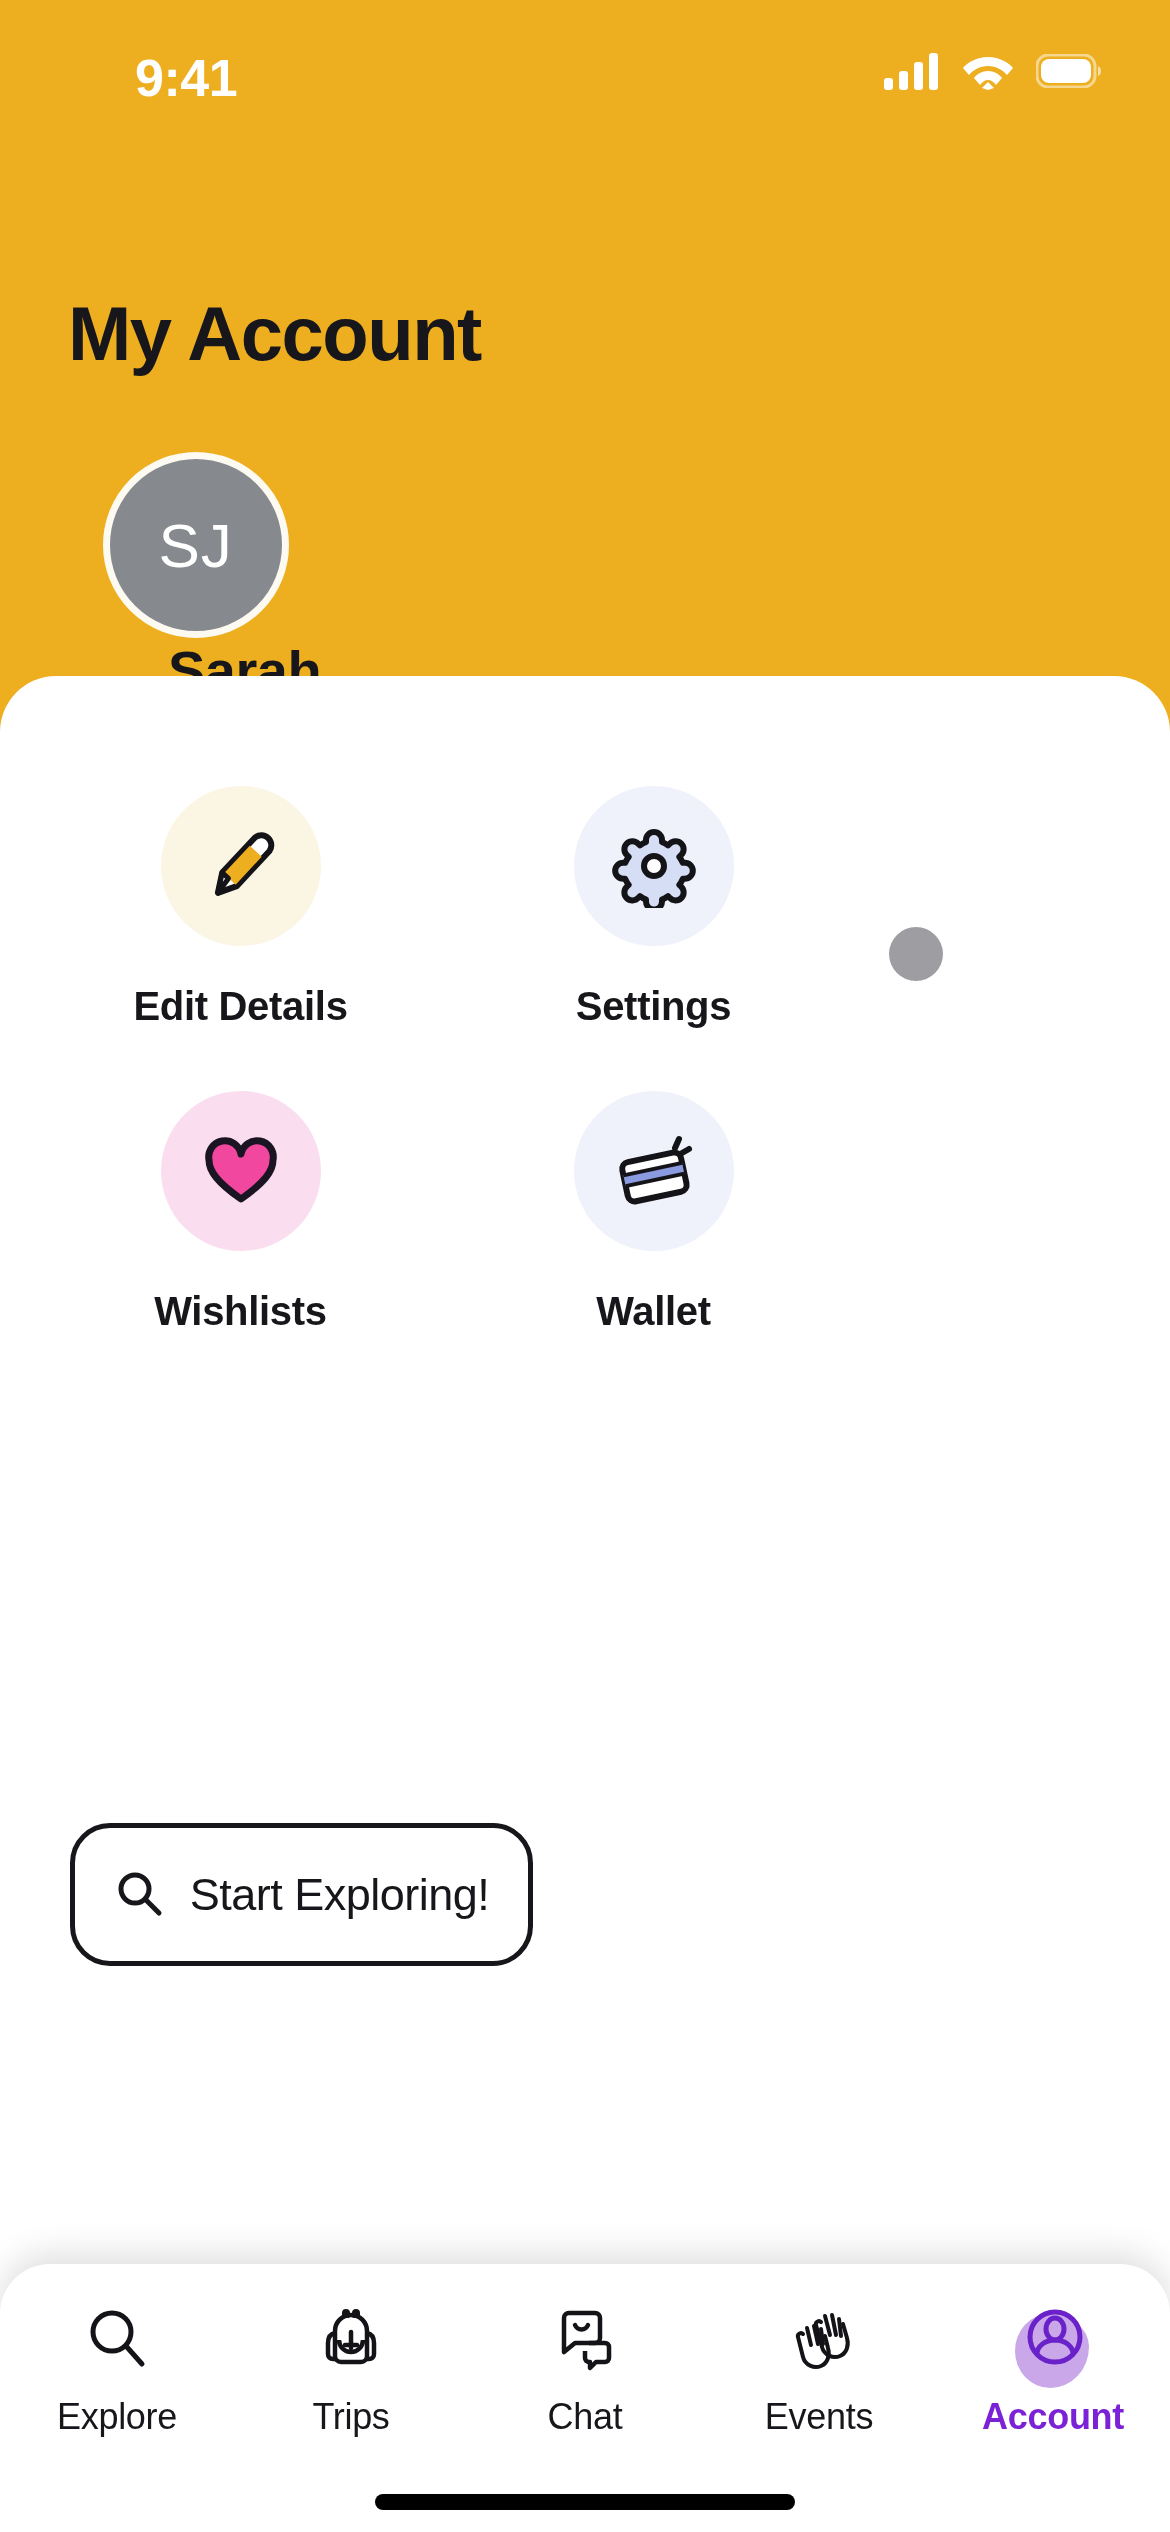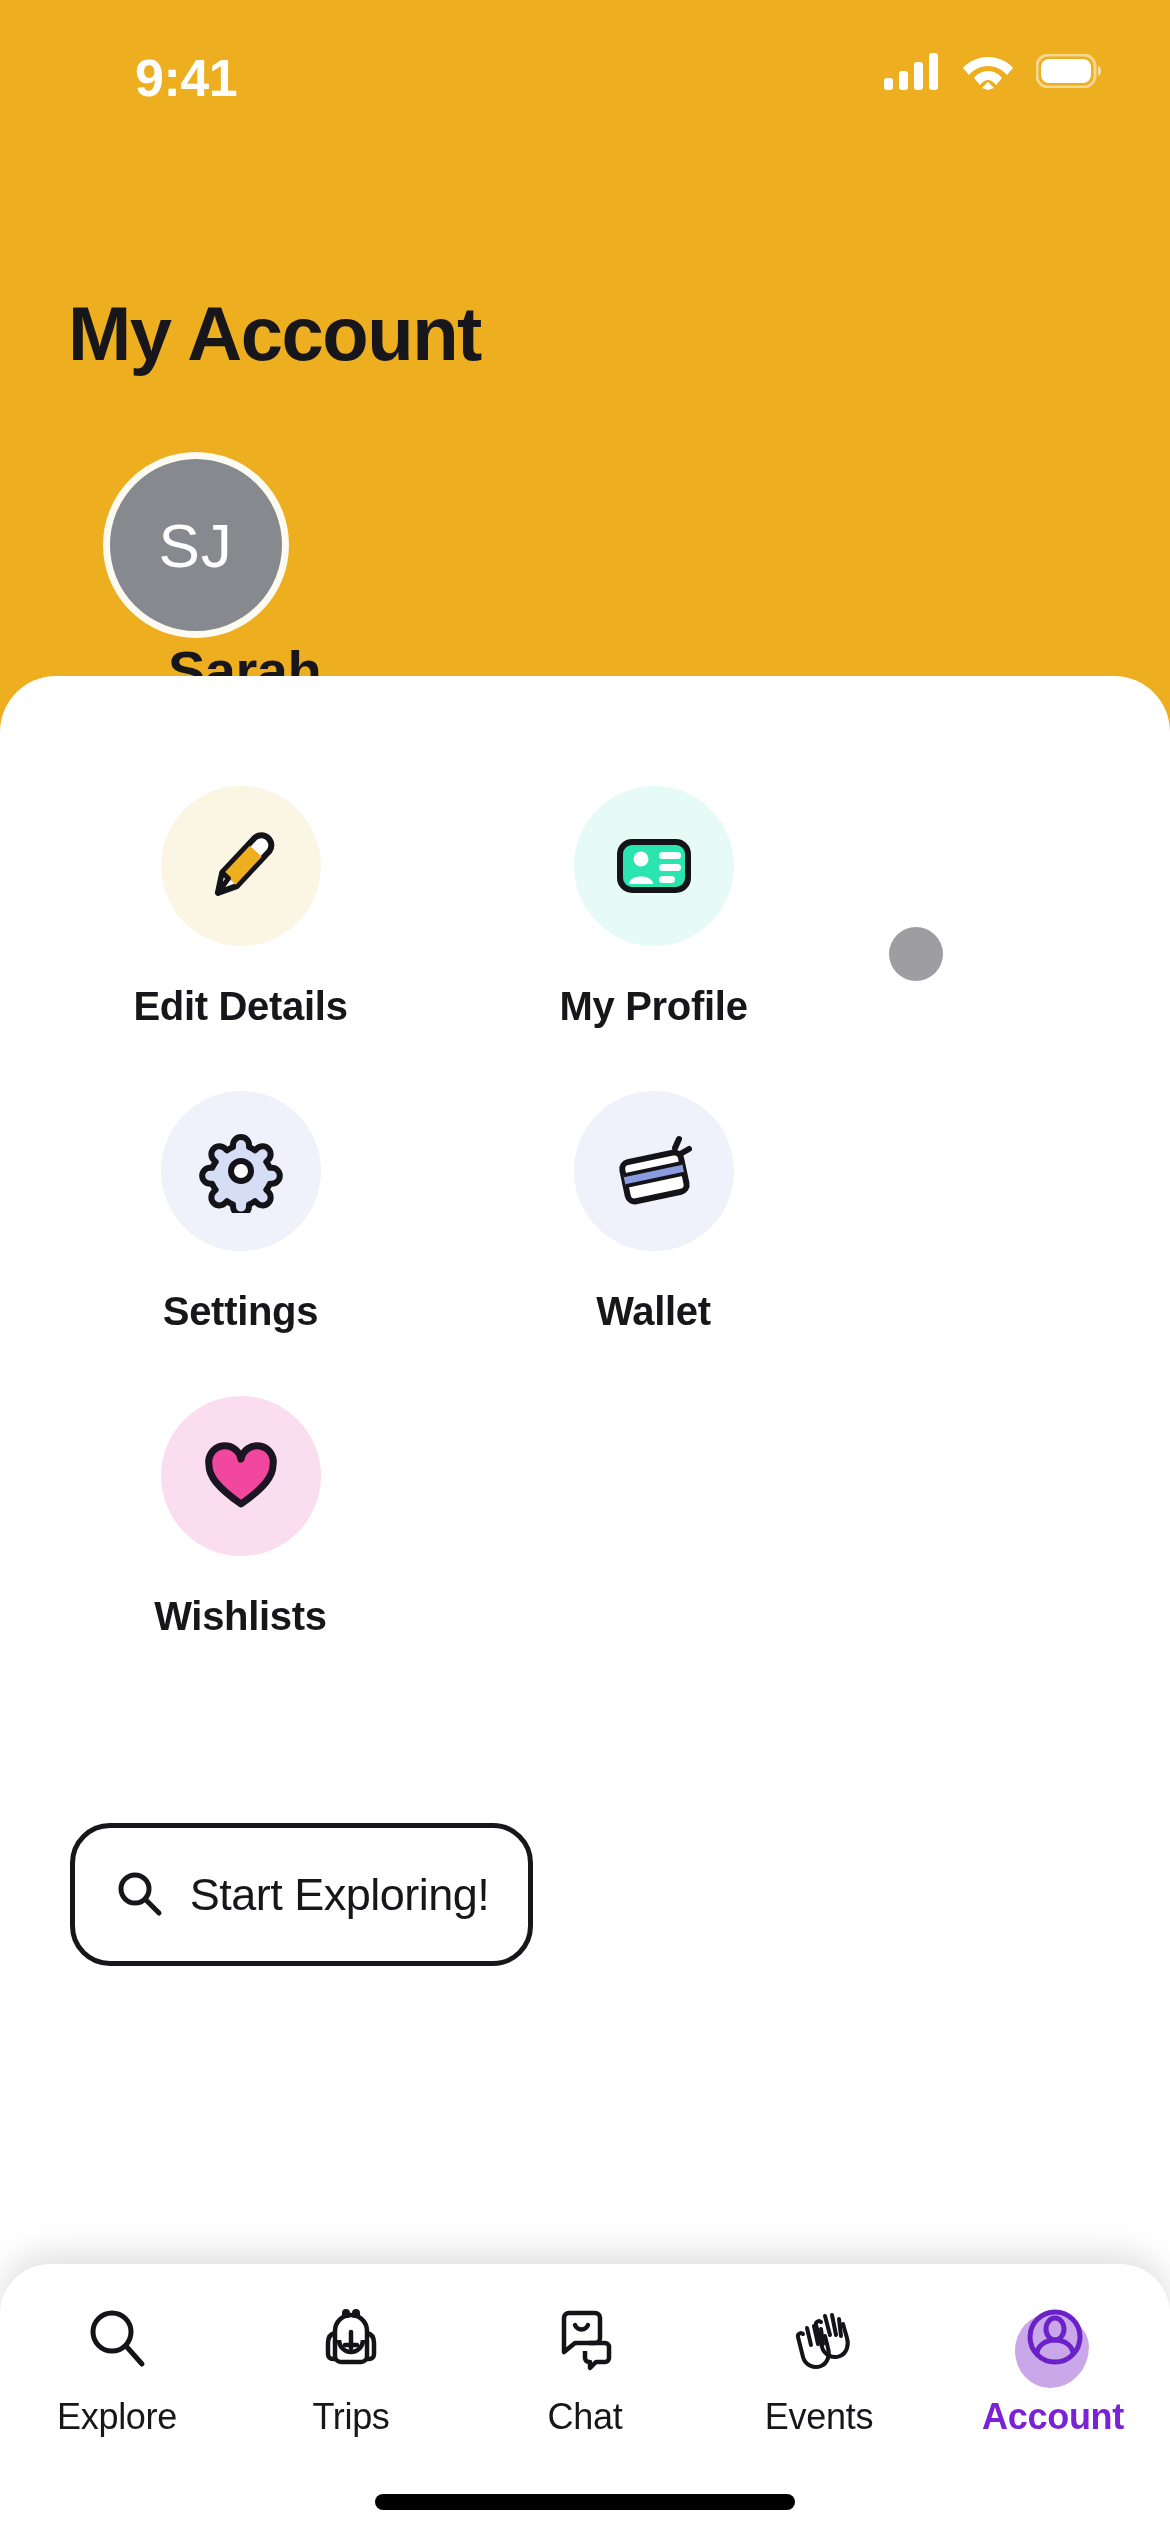--- a/index.html
+++ b/index.html
@@ -210,67 +210,54 @@
             <g transform="rotate(-2 43 43)">
               <path d="M19 69 L24 49 L58 15 A10 10 0 0 1 72 29 L38 63 Z" fill="#fff" stroke="#141418" stroke-width="6" stroke-linejoin="round"></path>
               <path d="M25.5 50 L52.5 23 L64 34.5 L37 61.5 Z" fill="#EDAE1F"></path>
               <path d="M19 69 L24 49 L30 55 Z" fill="#fff" stroke="#141418" stroke-width="5" stroke-linejoin="round"></path>
             </g>
           </svg>
         </div>
         <div class="grid-label">Edit Details</div>
       </div>
 
-      <div class="grid-item">
-        <div class="icon-circle" style="background:#E6FBF6;">
-          <svg width="84" height="84" viewBox="0 0 84 84">
-            <rect x="8" y="18" width="68" height="48" rx="12" fill="#2AE5B0" stroke="#141418" stroke-width="6"></rect>
-            <circle cx="29" cy="35" r="7.5" fill="#fff"></circle>
-            <path d="M17 60 C17 50 41 50 41 60 Z" fill="#fff"></path>
-            <rect x="47" y="28" width="22" height="7" rx="3.5" fill="#fff"></rect>
-            <rect x="47" y="40" width="22" height="7" rx="3.5" fill="#fff"></rect>
-            <rect x="47" y="52" width="16" height="7" rx="3.5" fill="#fff"></rect>
-          </svg>
-        </div>
-        <div class="grid-label">My Profile</div>
-      </div>
 
       <div class="grid-item">
         <div class="icon-circle" style="background:#EFF1FB;">
           <svg width="84" height="84" viewBox="0 0 84 84">
             <path d="M42 8 a8 8 0 0 1 8 8 v2 a26 26 0 0 1 6 3.5 l1.7-1.7 a8 8 0 1 1 11.3 11.3 l-1.7 1.7 a26 26 0 0 1 3.5 6 h2 a8 8 0 0 1 0 16 h-2 a26 26 0 0 1-3.5 6 l1.7 1.7 a8 8 0 1 1-11.3 11.3 l-1.7-1.7 a26 26 0 0 1-6 3.5 v2 a8 8 0 0 1-16 0 v-2 a26 26 0 0 1-6-3.5 l-1.7 1.7 a8 8 0 1 1-11.3-11.3 l1.7-1.7 a26 26 0 0 1-3.5-6 h-2 a8 8 0 0 1 0-16 h2 a26 26 0 0 1 3.5-6 l-1.7-1.7 a8 8 0 1 1 11.3-11.3 l1.7 1.7 a26 26 0 0 1 6-3.5 v-2 a8 8 0 0 1 8-8 z" fill="#D6DEF5" stroke="#141418" stroke-width="6" stroke-linejoin="round"></path>
             <circle cx="42" cy="42" r="10" fill="#fff" stroke="#141418" stroke-width="6"></circle>
           </svg>
         </div>
         <div class="grid-label">Settings</div>
+      </div>
+
+      <div class="grid-item">
+        <div class="icon-circle" style="background:#FBDDF0;">
+          <svg width="84" height="84" viewBox="0 0 84 84">
+            <path d="M42 70 C18 53 10 42 10 31 A16 16 0 0 1 42 25 A16 16 0 0 1 74 31 C74 42 66 53 42 70 Z" fill="#F2479F" stroke="#1b1422" stroke-width="7" stroke-linejoin="round"></path>
+          </svg>
+        </div>
+        <div class="grid-label">Wishlists</div>
       </div>
 
       <div class="grid-item">
         <div class="icon-circle" style="background:#EFF1FB;">
           <svg width="84" height="84" viewBox="0 0 84 84">
             <g transform="rotate(-12 42 46)">
               <rect x="12" y="28" width="60" height="40" rx="7" fill="#fff" stroke="#141418" stroke-width="6"></rect>
               <rect x="12" y="40" width="60" height="11" fill="#8B9BE0"></rect>
               <path d="M12 40 h60" stroke="#141418" stroke-width="4"></path>
               <path d="M12 51 h60" stroke="#141418" stroke-width="4"></path>
             </g>
             <path d="M63 19 L67 10" stroke="#141418" stroke-width="6" stroke-linecap="round"></path>
             <path d="M70 24 L77 20" stroke="#141418" stroke-width="6" stroke-linecap="round"></path>
           </svg>
         </div>
         <div class="grid-label">Wallet</div>
-      </div>
-
-      <div class="grid-item">
-        <div class="icon-circle" style="background:#FBDDF0;">
-          <svg width="84" height="84" viewBox="0 0 84 84">
-            <path d="M42 70 C18 53 10 42 10 31 A16 16 0 0 1 42 25 A16 16 0 0 1 74 31 C74 42 66 53 42 70 Z" fill="#F2479F" stroke="#1b1422" stroke-width="7" stroke-linejoin="round"></path>
-          </svg>
-        </div>
-        <div class="grid-label">Wishlists</div>
       </div>
 
     </div>
 
 
     <div class="cta" style="top:1147px;">
       <span>
         <svg width="50" height="50" viewBox="0 0 50 50">
           <circle cx="21" cy="21" r="14" fill="none" stroke="#17171b" stroke-width="5"></circle>
           <path d="M31 31 L45 45" stroke="#17171b" stroke-width="5" stroke-linecap="round"></path>

